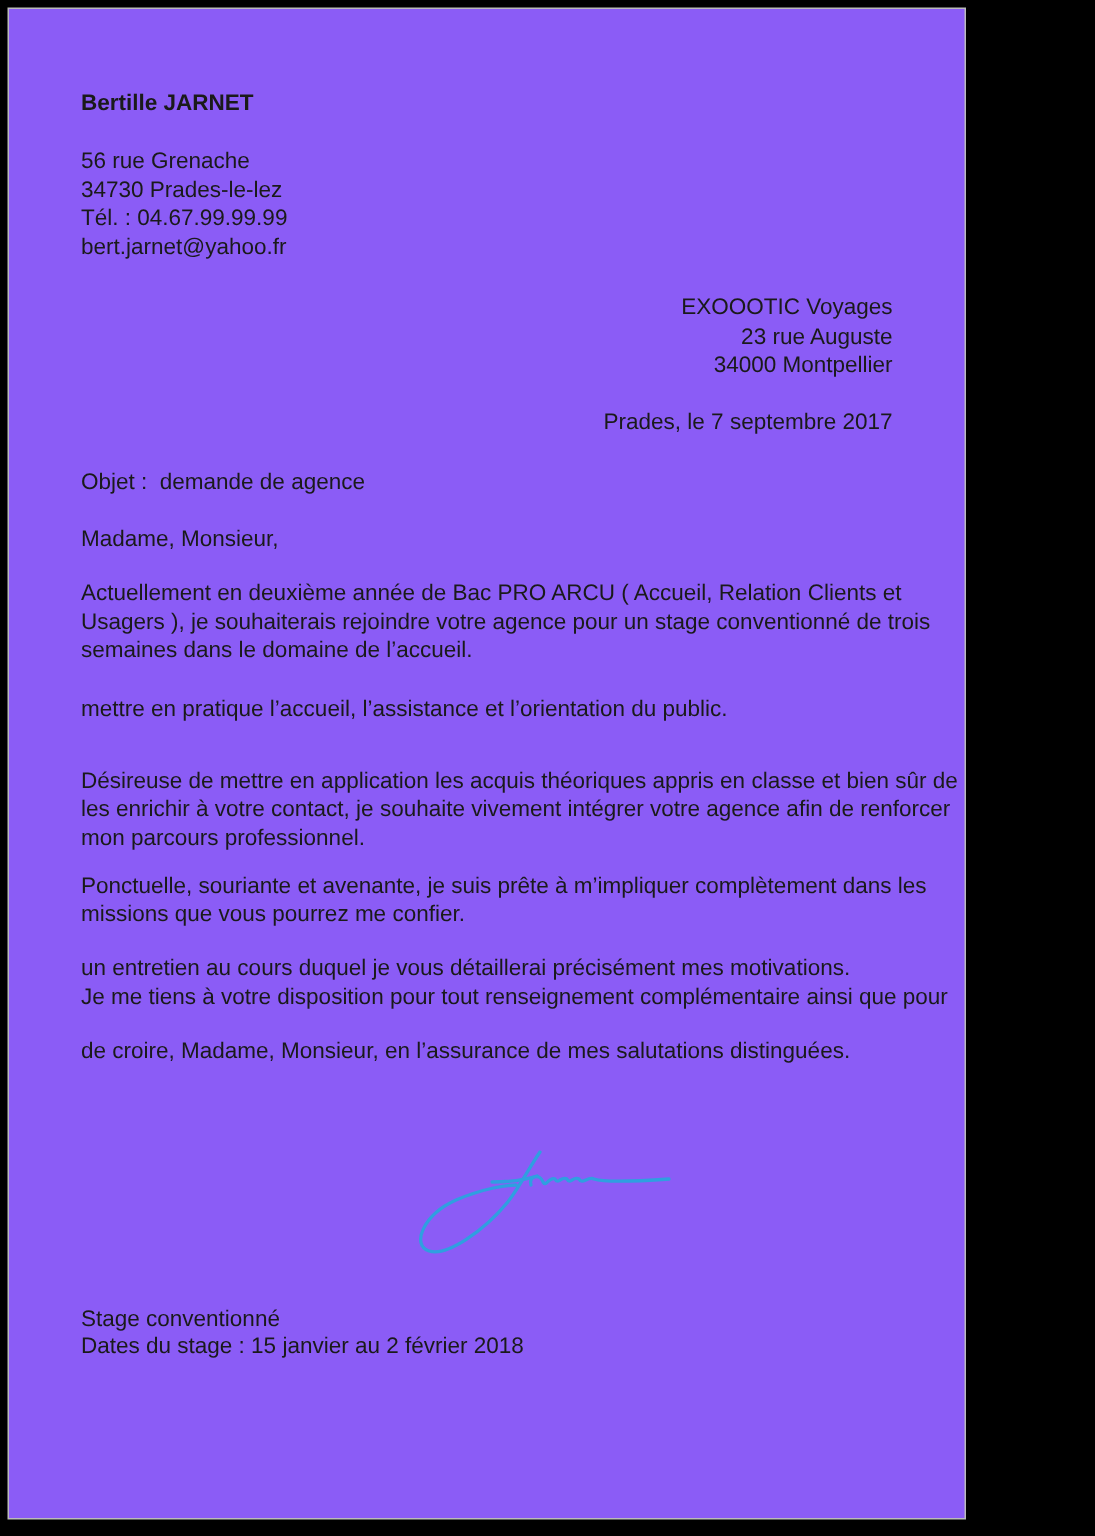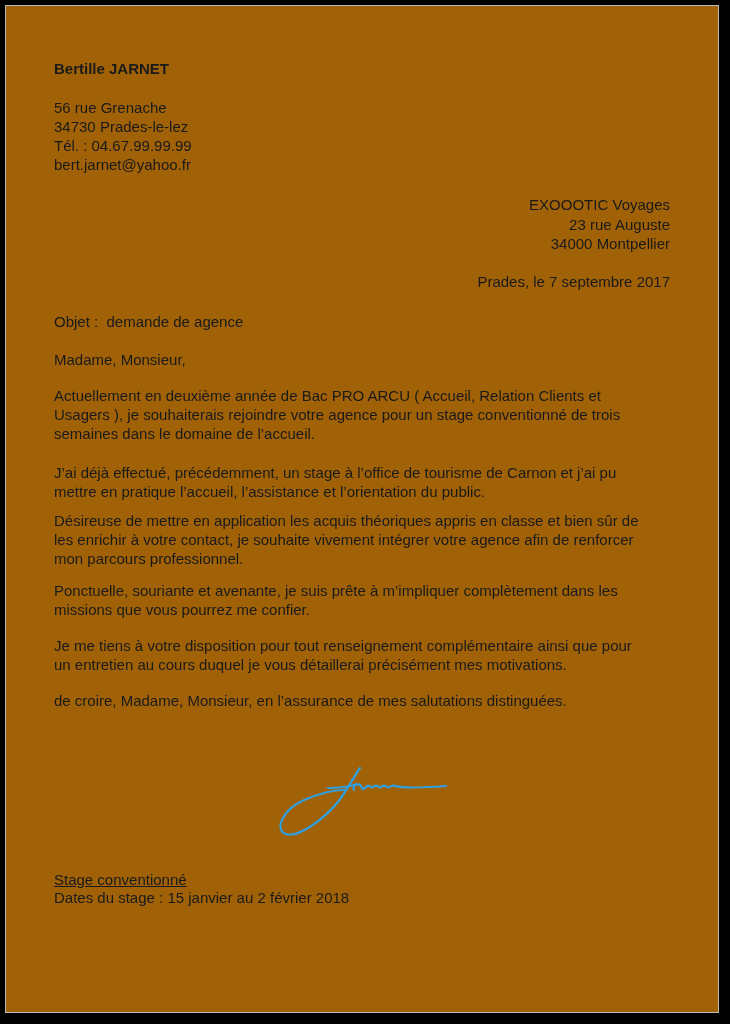--- a/index.html
+++ b/index.html
@@ -1,22 +1,22 @@
 <!DOCTYPE html>
 <html><head>
 <meta charset="utf-8">
 <style>
   html, body { margin: 0; padding: 0; }
   body {
     width: 730px; height: 1024px; background: #000; position: relative; overflow: hidden;
     font-family: "Liberation Sans", sans-serif; color: #1a1a1a;
   }
   .page {
-    position: absolute; left: 6px; top: 6px; width: 712px; height: 1006px;
-    background: #a16207; box-shadow: 0 0 0 1px #bbb;
+    position: absolute; left: 6px; top: 6px; width: 637px; height: 1006px;
+    background: #8b5cf6; box-shadow: 0 0 0 1px #bbb;
   }
   .t { position: absolute; font-size: 15px; line-height: 19px; white-space: nowrap; }
   .bold { font-weight: bold; }
   .right { text-align: right; }
   .para { position: absolute; left: 48px; width: 620px; font-size: 15px; line-height: 19px; }
   .para div { white-space: nowrap; }
 </style>
 </head>
 <body>
 
@@ -36,43 +36,42 @@
 
   <div class="t" style="left:48px; top:306px; white-space:pre;">Objet :  demande de agence</div>
   <div class="t" style="left:48px; top:344px;">Madame, Monsieur,</div>
 
   <div class="para" style="top:380px;">
     <div>Actuellement en deuxième année de Bac PRO ARCU ( Accueil, Relation Clients et</div>
     <div>Usagers ), je souhaiterais rejoindre votre agence pour un stage conventionné de trois</div>
     <div>semaines dans le domaine de l’accueil.</div>
   </div>
   <div class="para" style="top:457px;">
-    <div>J’ai déjà effectué, précédemment, un stage à l’office de tourisme de Carnon et j’ai pu</div>
     <div>mettre en pratique l’accueil, l’assistance et l’orientation du public.</div>
   </div>
   <div class="para" style="top:505px;">
     <div>Désireuse de mettre en application les acquis théoriques appris en classe et bien sûr de</div>
     <div>les enrichir à votre contact, je souhaite vivement intégrer votre agence afin de renforcer</div>
     <div>mon parcours professionnel.</div>
   </div>
   <div class="para" style="top:575px;">
     <div>Ponctuelle, souriante et avenante, je suis prête à m’impliquer complètement dans les</div>
     <div>missions que vous pourrez me confier.</div>
   </div>
   <div class="para" style="top:630px;">
+    <div>un entretien au cours duquel je vous détaillerai précisément mes motivations.</div>
     <div>Je me tiens à votre disposition pour tout renseignement complémentaire ainsi que pour</div>
-    <div>un entretien au cours duquel je vous détaillerai précisément mes motivations.</div>
   </div>
   <div class="para" style="top:685px;">
     <div>de croire, Madame, Monsieur, en l’assurance de mes salutations distinguées.</div>
   </div>
 
   <svg style="position:absolute; left:262px; top:752px;" width="190" height="90" viewBox="0 0 190 90">
     <g fill="none" stroke="#2f9fe0" stroke-width="2.2" stroke-linecap="round" stroke-linejoin="round">
       <path d="M92 10 C 85 20, 78 34, 70 44 C 55 62, 30 80, 18 76 C 6 72, 14 52, 36 42 C 55 34, 70 32, 76 32"></path>
       <path d="M60 30 C 72 30, 84 28, 90 26"></path>
       <path d="M86 32 C 84 26, 92 24, 94 30 C 96 34, 98 26, 102 28 C 104 32, 106 26, 110 28 C 112 32, 114 26, 118 28 C 120 32, 124 26, 128 28 C 134 30, 150 30, 178 28"></path>
     </g>
   </svg>
 
-  <div class="t" style="left:48px; top:864px;text-decoration:underline;">Stage conventionné</div>
+  <div class="t" style="left:48px; top:864px;">Stage conventionné</div>
   <div class="t" style="left:48px; top:882px;">Dates du stage : 15 janvier au 2 février 2018</div>
 </div>
 
 </body></html>

